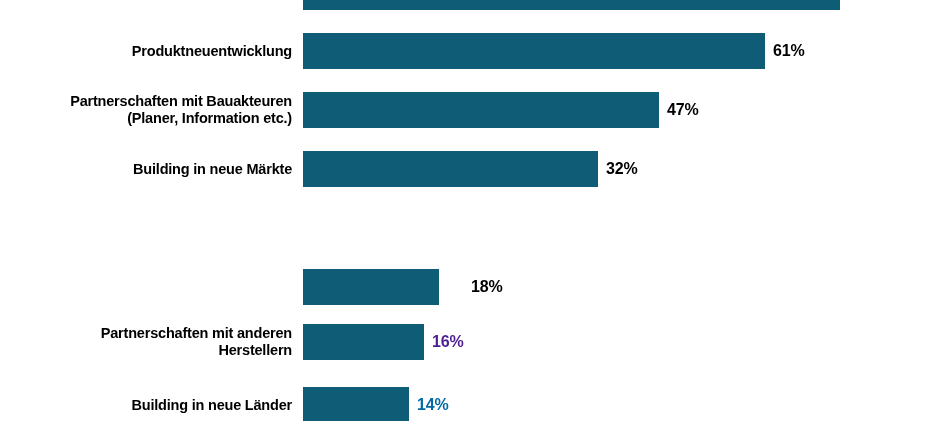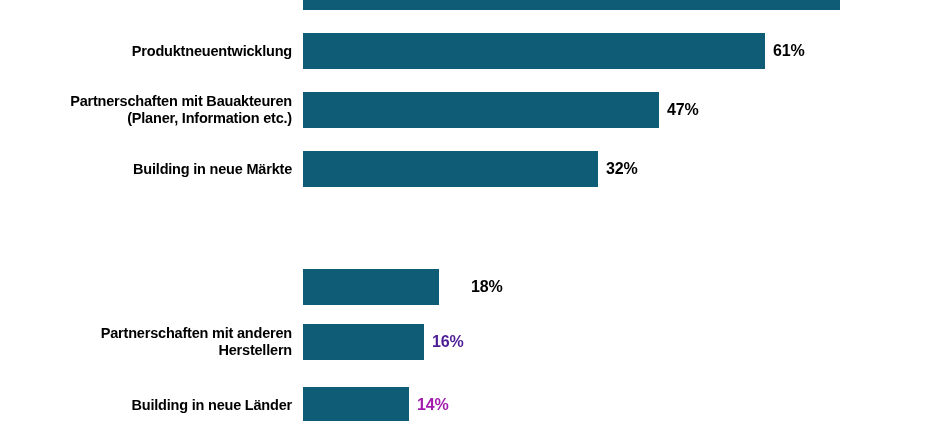--- a/index.html
+++ b/index.html
@@ -99,15 +99,15 @@
     </div>
     <div class="bar-row" style="top: 308px; margin-top: 16px;">
       <div class="cat-label">Partnerschaften mit anderen
 Herstellern</div>
       <div class="bar" style="width: 121px; background: rgb(15, 92, 119);"></div>
       <div class="value-label" style="left: 432px; color: #4c1d95;">16%</div>
     </div>
     <div class="bar-row" style="top: 387px;">
       <div class="cat-label">Building in neue Länder</div>
       <div class="bar" style="width: 106px; background: rgb(15, 92, 119);"></div>
-      <div class="value-label" style="left: 417px; color: #a21caf;">14%</div>
+      <div class="value-label" style="left: 417px; color: #0369a1;">14%</div>
     </div>
   </div>
 
 </body></html>

